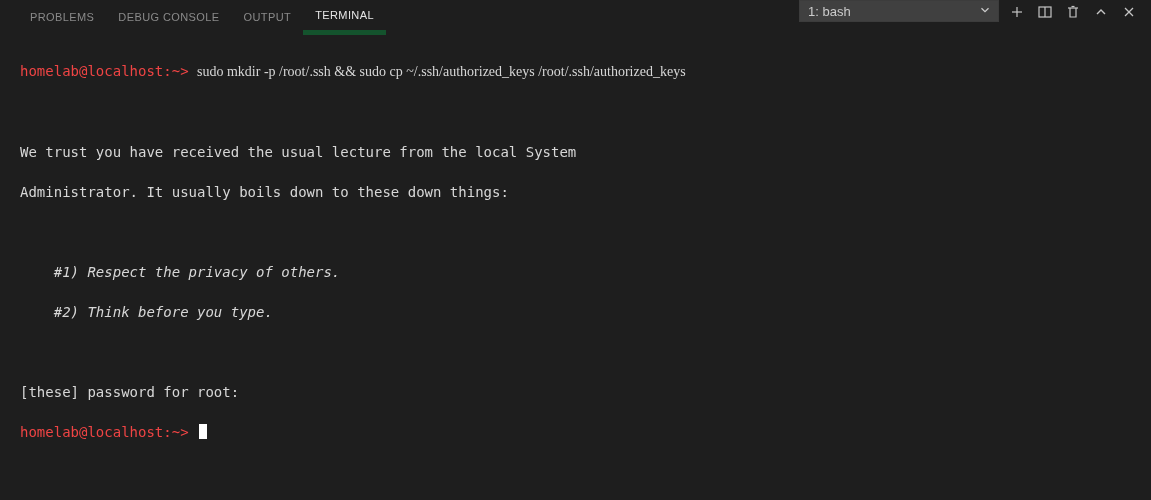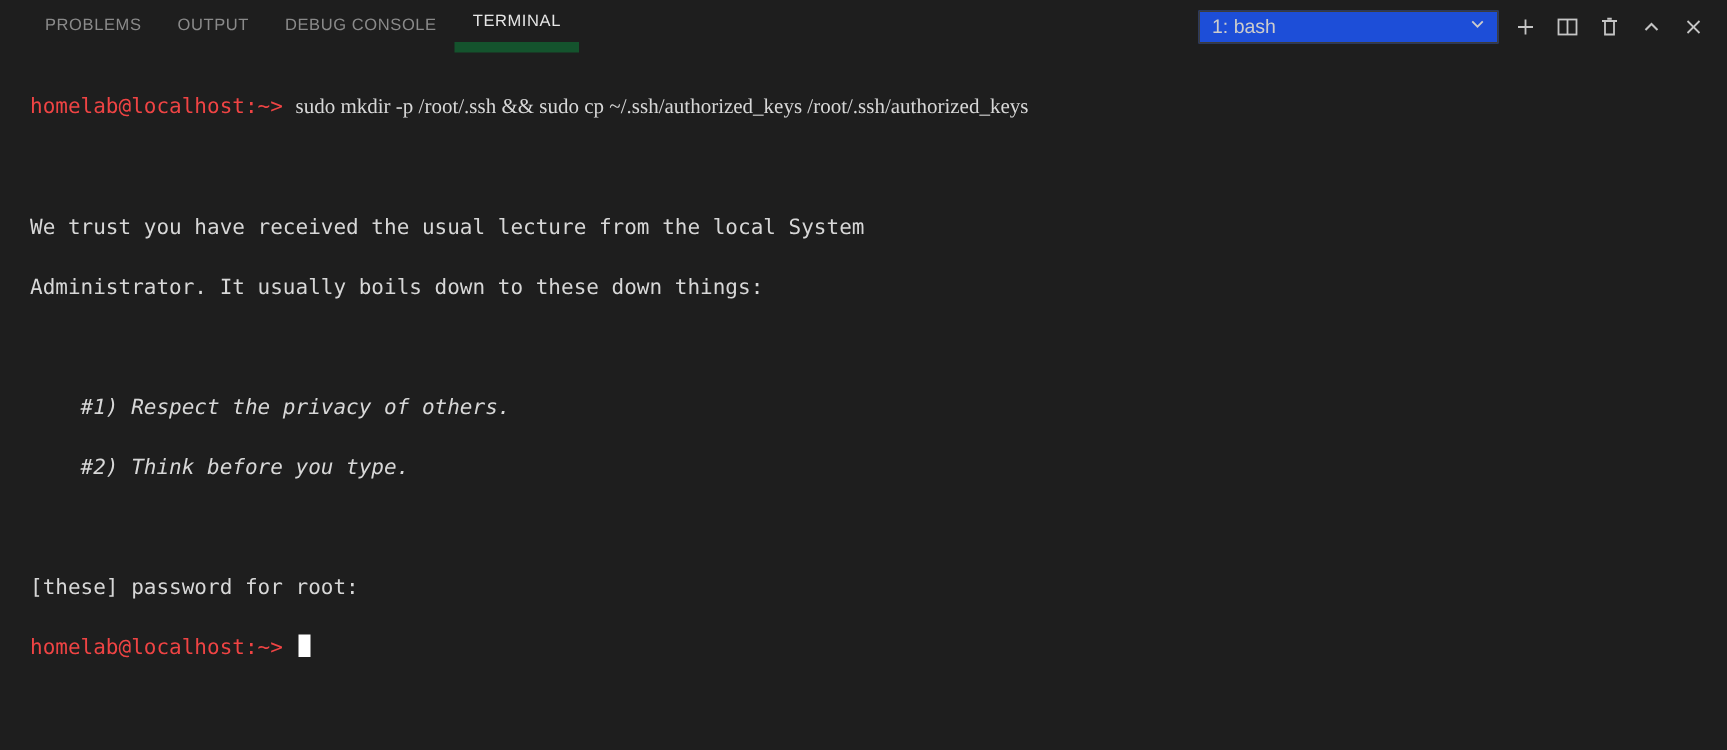--- a/index.html
+++ b/index.html
@@ -7,21 +7,21 @@
       width: 1151px;
       height: 500px;
       background: #1e1e1e;
       color: #cccccc;
       font-family: "Segoe UI", "Helvetica Neue", Arial, sans-serif;
       font-size: 13px;
       overflow: hidden;
     }
     .panel-header {
       display: flex;
-      align-items: center;
+      align-items: flex-start;
       height: 35px;
       padding: 0 10px 0 18px;
       background: #1e1e1e;
       user-select: none;
     }
     .tabs {
       display: flex;
       gap: 0;
       align-items: center;
       height: 100%;
@@ -33,30 +33,30 @@
       color: #8a8a8a;
       text-transform: uppercase;
       cursor: pointer;
       height: 100%;
       display: flex;
       align-items: center;
       border-bottom: 1px solid transparent;
     }
     .tab.active {
       color: #e6e6e6;
-      border-bottom: 7px solid #14532d;
+      border-bottom: 5px solid #14532d;
     }
     .spacer { flex: 1; }
     .term-select {
       display: flex;
       align-items: center;
       justify-content: space-between;
       width: 200px;
       height: 22px;
-      background: #1d4ed8;
+      background: #404040;
       border: 1px solid #3c3c3c;
       color: #cccccc;
       padding: 0 6px 0 8px;
       font-size: 13px;
       cursor: pointer;
       margin-right: 6px;
     }
     .term-select .chev { color: #cccccc; }
     .actions {
       display: flex;
@@ -94,22 +94,22 @@
       margin-left: 2px;
     }
     .indent { padding-left: 4ch; font-style: italic; }
   </style>
 </head>
 <body>
 
 <div class="panel-header">
   <div class="tabs">
     <div class="tab">PROBLEMS</div>
+    <div class="tab">DEBUG CONSOLE</div>
     <div class="tab">OUTPUT</div>
-    <div class="tab">DEBUG CONSOLE</div>
     <div class="tab active">TERMINAL</div>
   </div>
   <div class="spacer"></div>
   <div class="term-select">
     <span>1: bash</span>
     <span class="chev">
       <svg viewBox="0 0 16 16" width="14" height="14" fill="none" stroke="currentColor" stroke-width="1.4">
           <polyline points="4 6 8 10 12 6"></polyline>
         </svg>
     </span>

